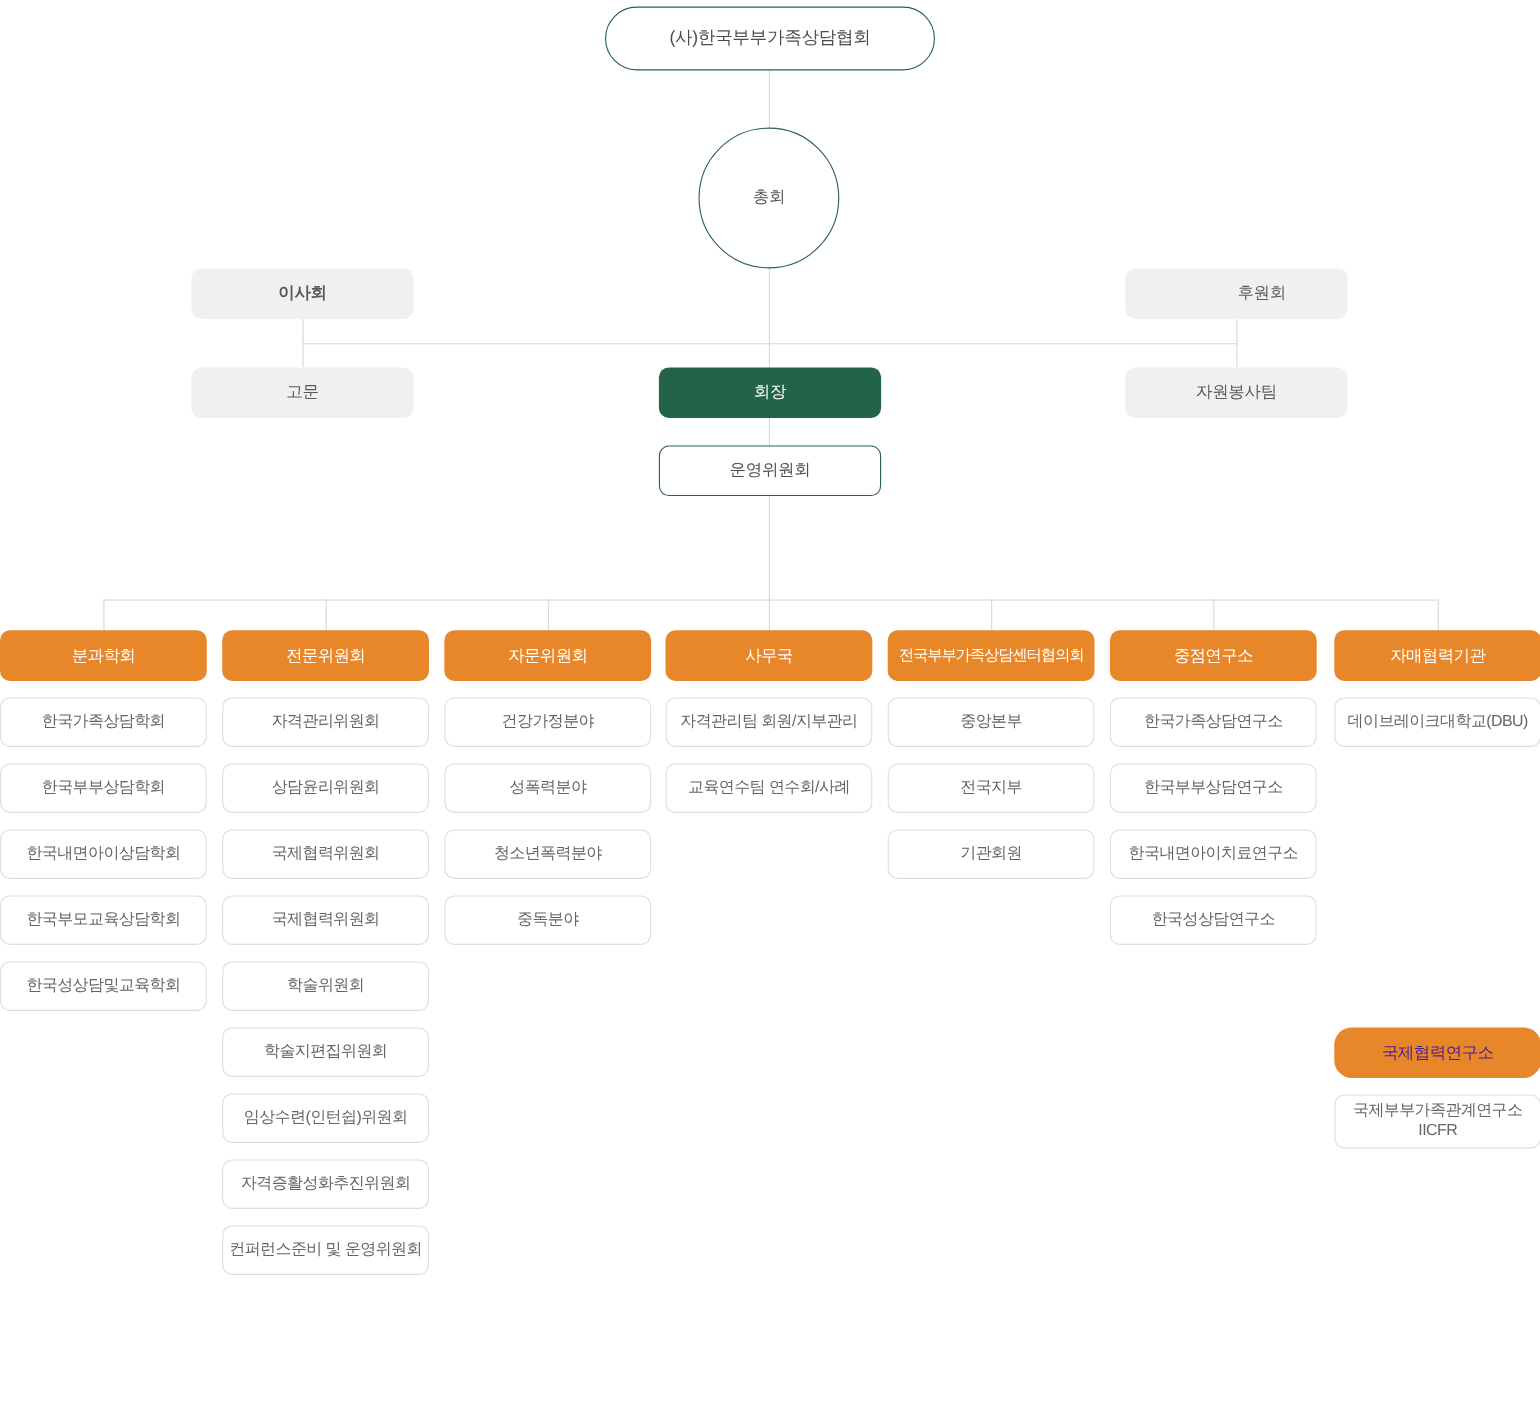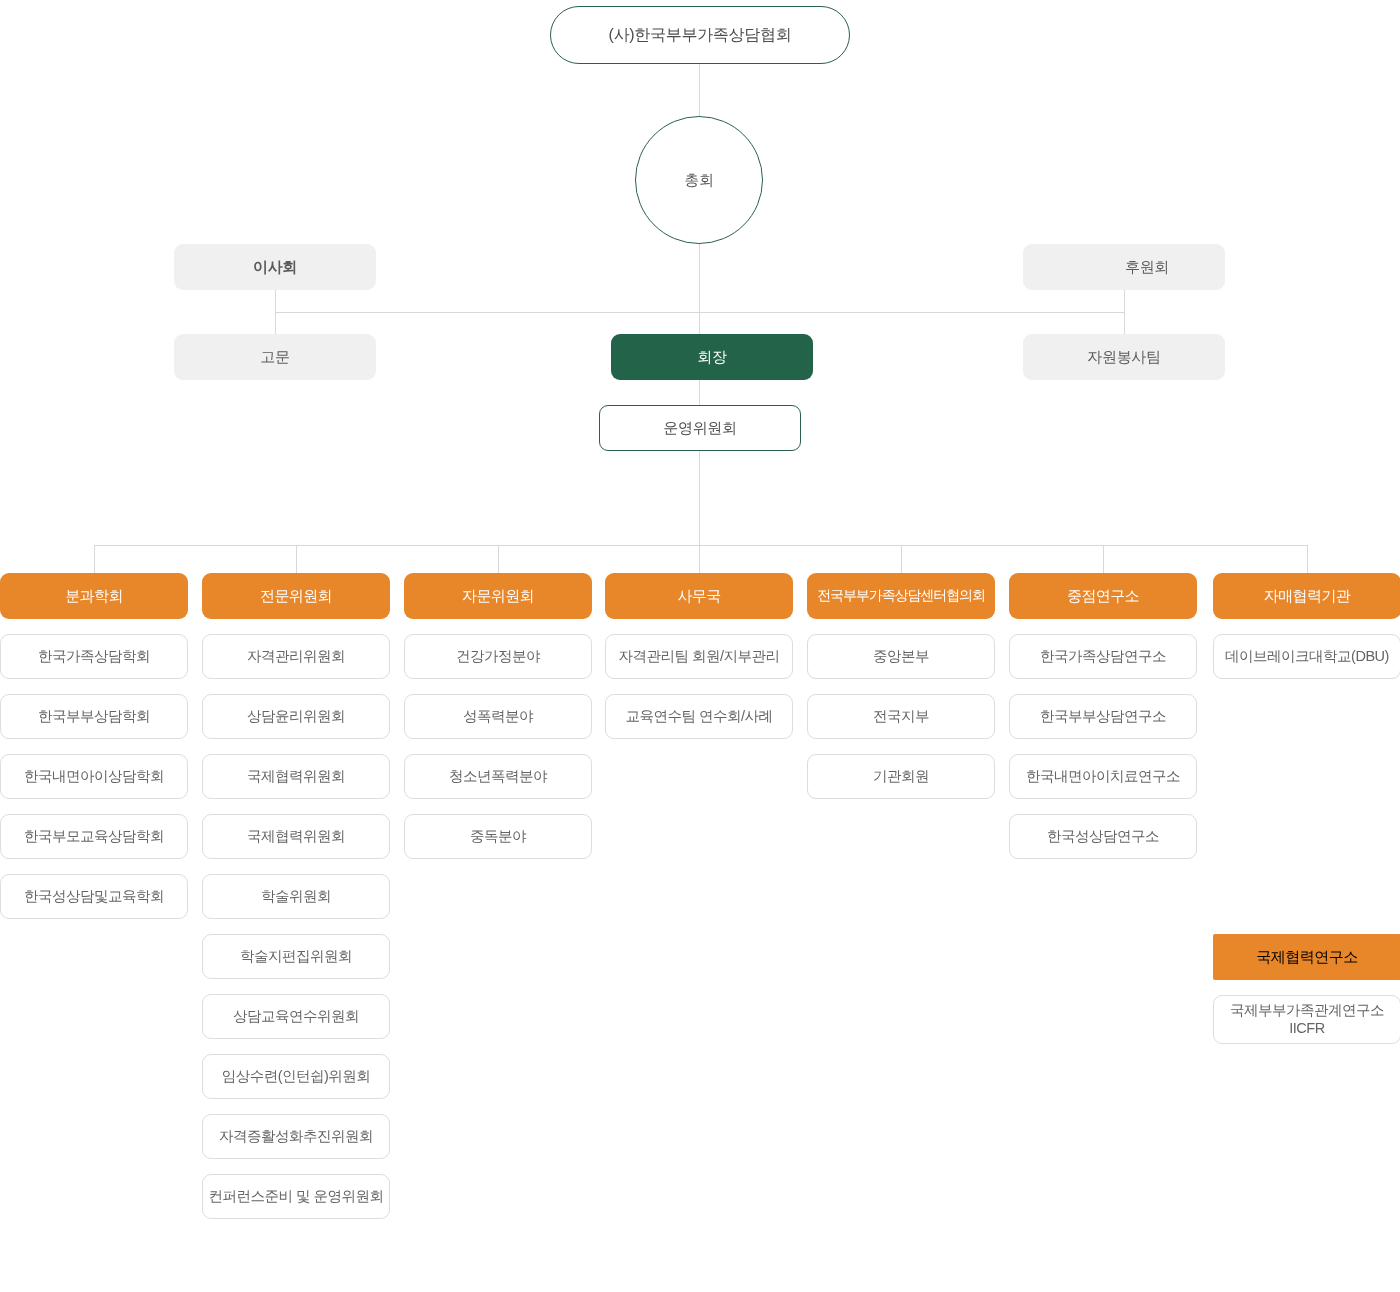--- a/index.html
+++ b/index.html
@@ -67,21 +67,20 @@
   }
 
   
   .node-green {
     left: 599px; top: 334px;
     width: 202px; height: 46px;
     background: #22634a;
     border-radius: 9px;
     color: #ffffff;
     font-size: 15px;
-    margin-left: 12px;
   }
 
   
   .node-green-outline {
     left: 599px; top: 405px;
     width: 202px; height: 46px;
     background: #ffffff;
     border: 1.2px solid #2a6149;
     border-radius: 9px;
     color: #4e4e4e;
@@ -124,22 +123,22 @@
     letter-spacing: -0.5px;
     margin-bottom: 15px;
     padding: 0 4px;
     line-height: 1.18;
   }
   .col-item.two-line { height: 49px; }
 
   .col-subhead {
     height: 46px;
     background: #e8862a;
-    border-radius: 2px;
-    color: #000000;
+    border-radius: 16px;
+    color: #4c1d95;
     font-size: 15px;
     display: flex;
     align-items: center;
     justify-content: center;
     text-align: center;
     letter-spacing: -0.5px;
     margin-bottom: 15px;
   }
   .spacer { width: 100%; }
 </style>
@@ -193,21 +192,20 @@
       <div class="col-item">한국성상담및교육학회</div>
     </div>
   <div class="col" style="left:202px;">
       <div class="col-head">전문위원회</div>
       <div class="col-item">자격관리위원회</div>
       <div class="col-item">상담윤리위원회</div>
       <div class="col-item">국제협력위원회</div>
       <div class="col-item">국제협력위원회</div>
       <div class="col-item">학술위원회</div>
       <div class="col-item">학술지편집위원회</div>
-      <div class="col-item">상담교육연수위원회</div>
       <div class="col-item">임상수련(인턴쉽)위원회</div>
       <div class="col-item">자격증활성화추진위원회</div>
       <div class="col-item">컨퍼런스준비 및 운영위원회</div>
     </div>
   <div class="col" style="left:404px;">
       <div class="col-head">자문위원회</div>
       <div class="col-item">건강가정분야</div>
       <div class="col-item">성폭력분야</div>
       <div class="col-item">청소년폭력분야</div>
       <div class="col-item">중독분야</div>

